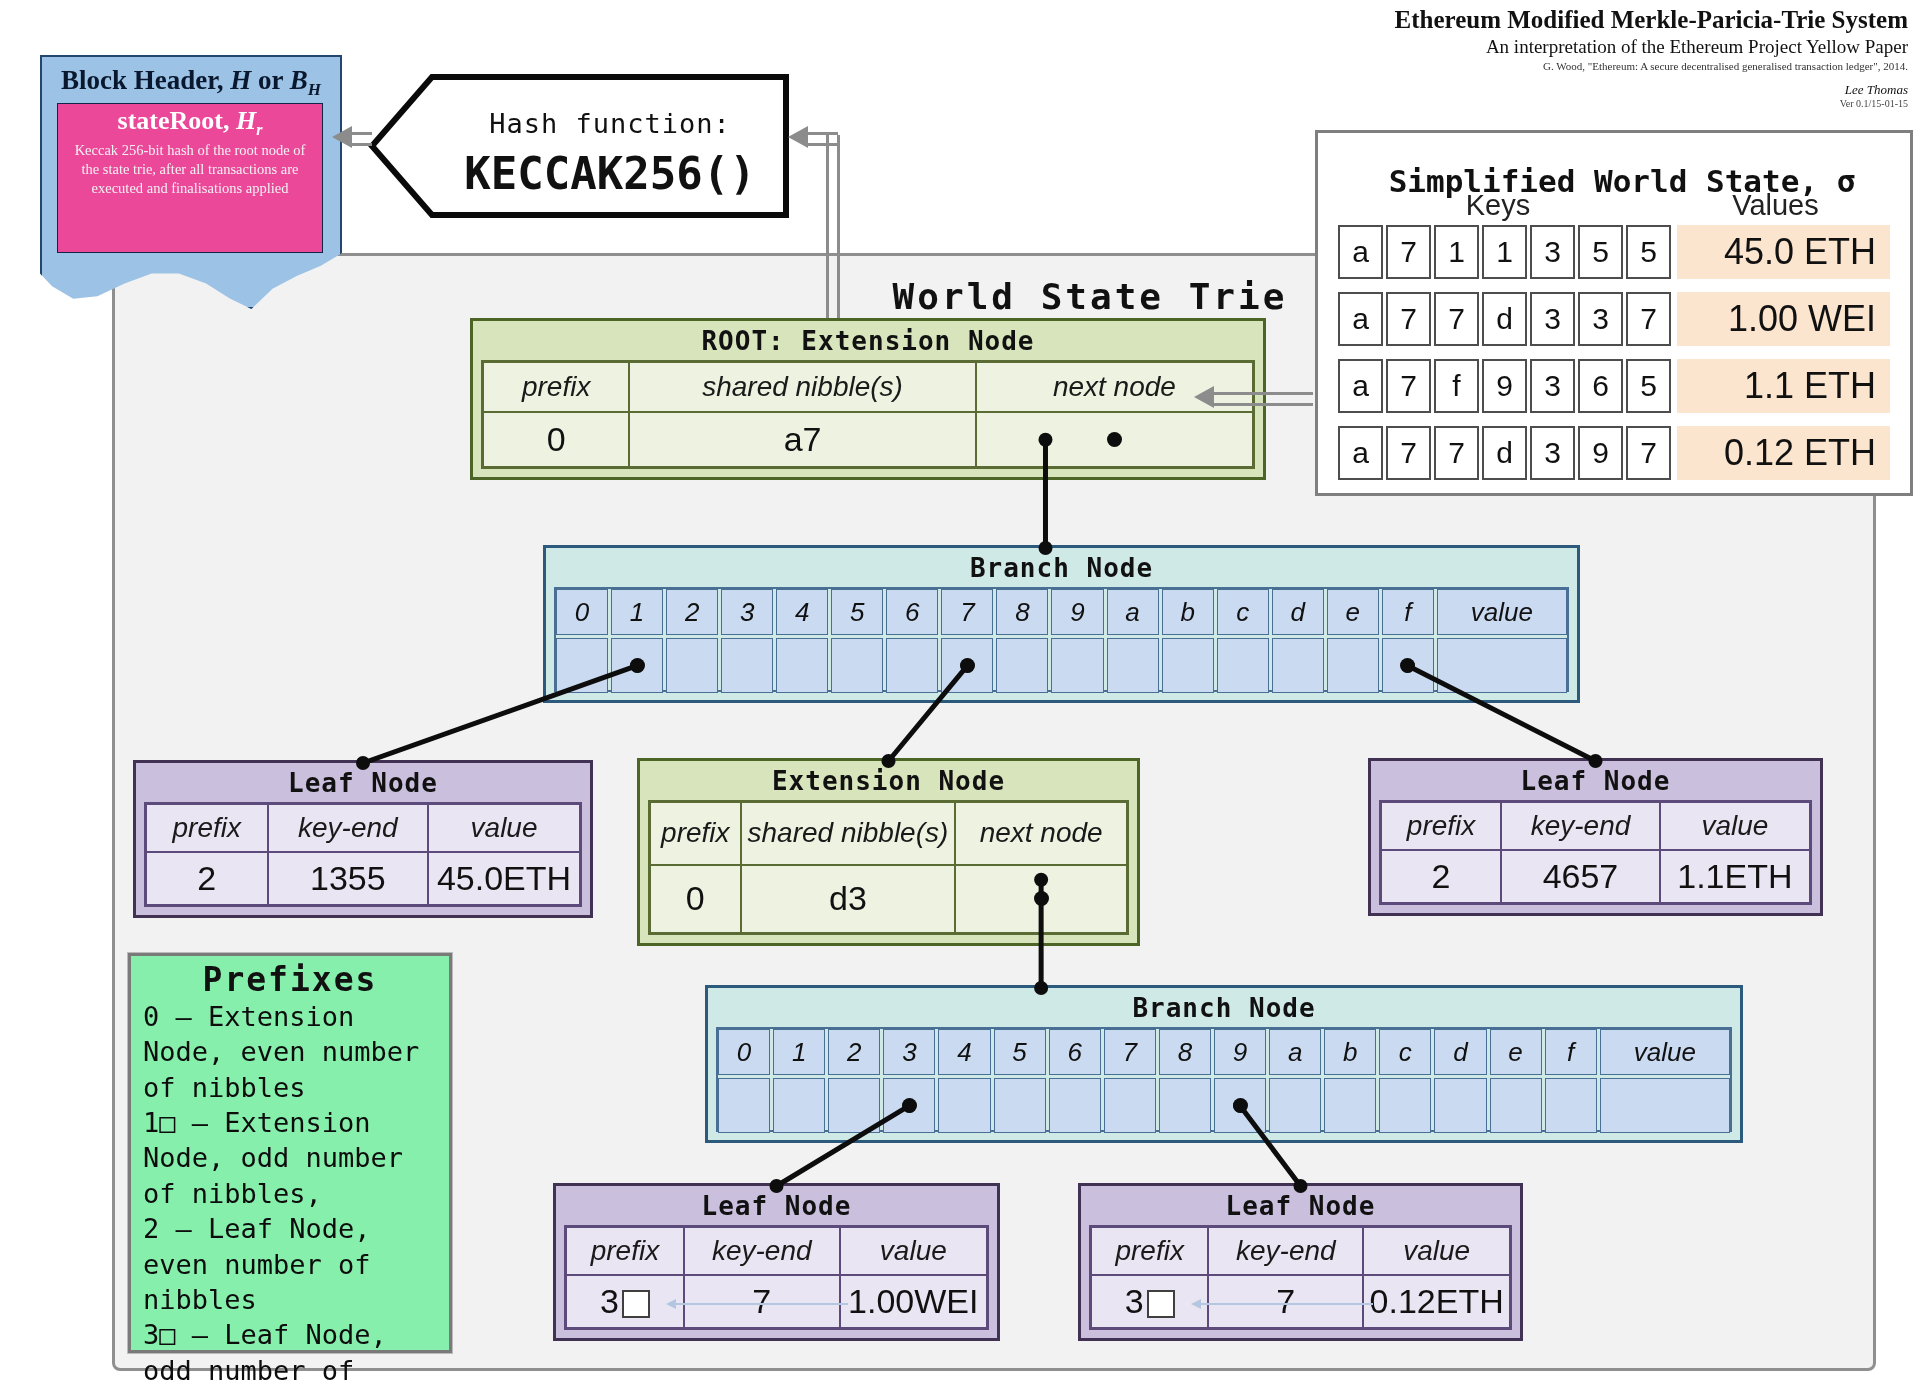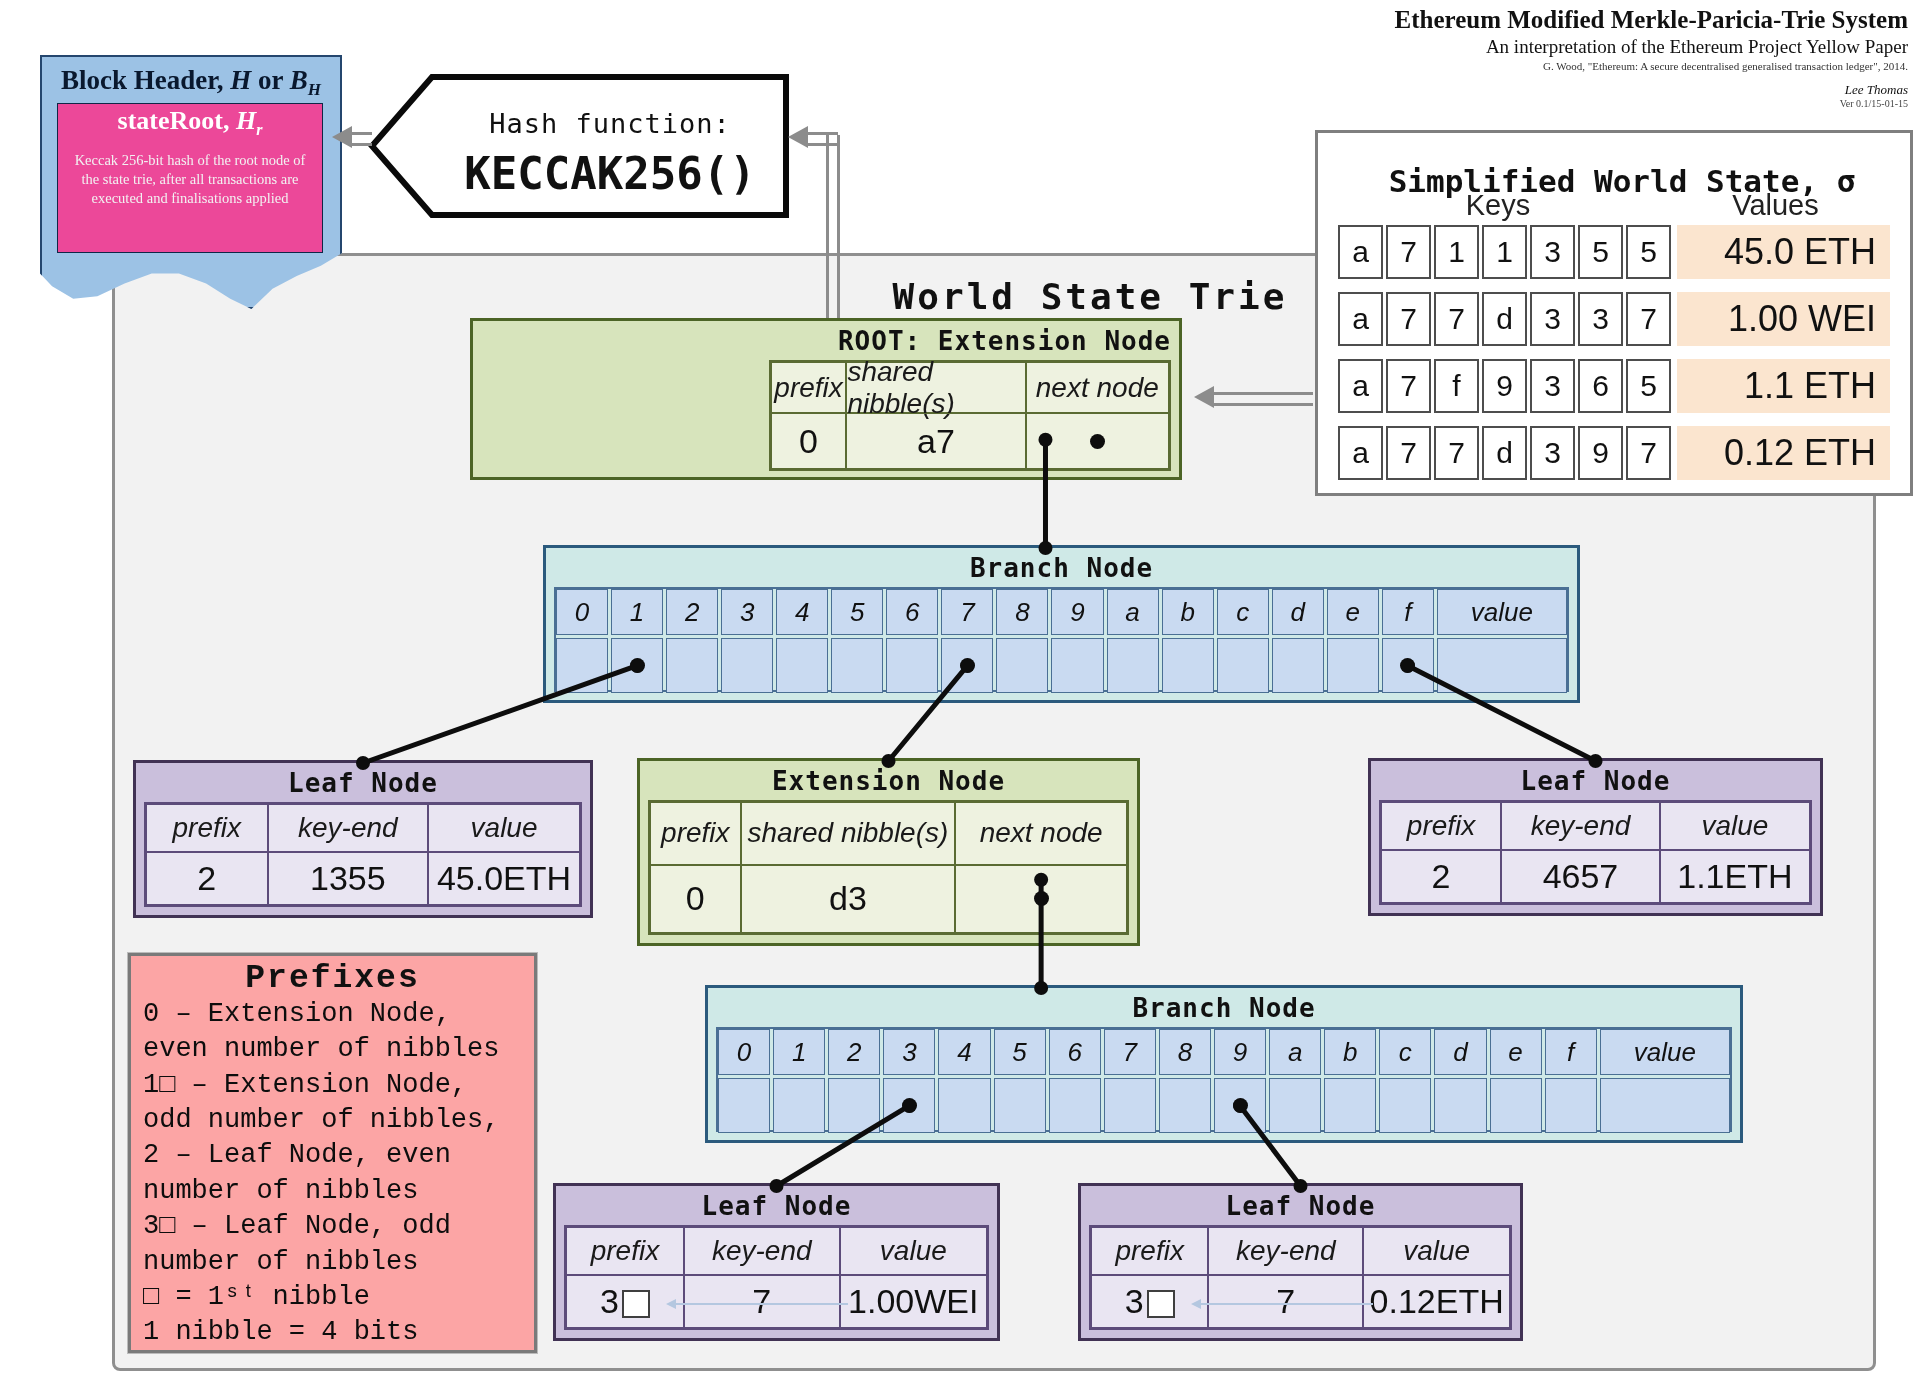--- a/index.html
+++ b/index.html
@@ -29,21 +29,21 @@
   #ribbon-title{position:absolute;left:0;top:8px;width:100%;text-align:center;
     font-family:"Liberation Serif",serif;font-weight:bold;font-size:27px;color:#09182e;}
   #ribbon-title .it{font-style:italic;}
   #ribbon-title sub{font-size:17px;}
   #stateroot-box{position:absolute;left:15px;top:46px;width:264px;height:146px;background:#ec4899;
     border:1px solid #102647;color:#fff;text-align:center;padding-top:2px;}
   #stateroot-line{font-family:"Liberation Serif",serif;font-weight:bold;font-size:26px;}
   #stateroot-line .it{font-style:italic;}
   #stateroot-line sub{font-size:16px;}
   #stateroot-desc{font-family:"Liberation Serif",serif;font-size:14.5px;line-height:1.3;
-    padding:2px 10px 0 10px;color:#f2f2f2;margin-top:10px;}
+    padding:2px 10px 0 10px;color:#f2f2f2;}
 
   
   #keccak{position:absolute;left:368px;top:73px;width:422px;height:146px;z-index:4;}
   #keccak-label{position:absolute;left:440px;top:88px;width:340px;text-align:center;
     font-size:27px;letter-spacing:1px;z-index:5;}
   #keccak-name{position:absolute;left:436px;top:128px;width:348px;text-align:center;
     font-size:44px;font-weight:bold;z-index:5;}
 
   
   .pipe-h{position:absolute;height:8px;border-top:3px solid #8c8c8c;border-bottom:3px solid #8c8c8c;z-index:5;}
@@ -93,22 +93,22 @@
 
   
   .sq-box{display:inline-block;width:24px;height:24px;border:2.5px solid #3f3f3f;background:#fff;
     margin-left:3px;transform:translateY(2px);}
   .nibble-arrow{position:absolute;left:112px;top:117px;width:180px;border-top:2px solid #b4c7e0;
     z-index:2;pointer-events:none;}
   .nibble-arrow::before{content:"";position:absolute;left:-2px;top:-6px;border-top:5px solid transparent;
     border-bottom:5px solid transparent;border-right:10px solid #b4c7e0;}
 
   
-  #prefixes{position:absolute;left:128px;top:933px;width:409px;height:400px;background:#fca5a5;
-    border:3px solid #7a7a7a;outline:1px solid #bbb;z-index:3;box-sizing:border-box;padding:4px 12px;font-family:Liberation Mono, monospace;}
+  #prefixes{position:absolute;left:128px;top:933px;width:324px;height:400px;background:#86efac;
+    border:3px solid #7a7a7a;outline:1px solid #bbb;z-index:3;box-sizing:border-box;padding:4px 12px;}
   #prefixes-title{text-align:center;font-weight:bold;font-size:33px;letter-spacing:2px;}
   .prefix-line{font-size:27px;line-height:1.31;color:#0d0d0d;}
 
   #links-svg{position:absolute;left:0;top:0;z-index:6;pointer-events:none;}
 </style>
 </head>
 <body>
 
 <div id="page">
 
@@ -198,21 +198,21 @@
             <div class="ws-kcell">d</div>
             <div class="ws-kcell">3</div>
             <div class="ws-kcell">9</div>
             <div class="ws-kcell">7</div>
           </div>
           <div class="ws-pill">0.12 ETH</div>
         </div>
       </div>
   </div>
 
-  <div class="node green" id="node-root" style="left:470px;top:318px;width:712px;height:162px;align-items:flex-end;">
+  <div class="node green" id="node-root" style="left:470px;top:318px;width:796px;height:162px;">
     <span class="link-anchor" id="anchor-root"></span>
     <div class="node-title">ROOT: Extension Node</div>
     <div class="ntable cols-ext">
       <div class="ncell hrow">prefix</div>
       <div class="ncell hrow">shared nibble(s)</div>
       <div class="ncell hrow">next node</div>
       <div class="ncell">0</div>
       <div class="ncell">a7</div>
       <div class="ncell">
           <span class="dot" id="dot-root-next"></span>

